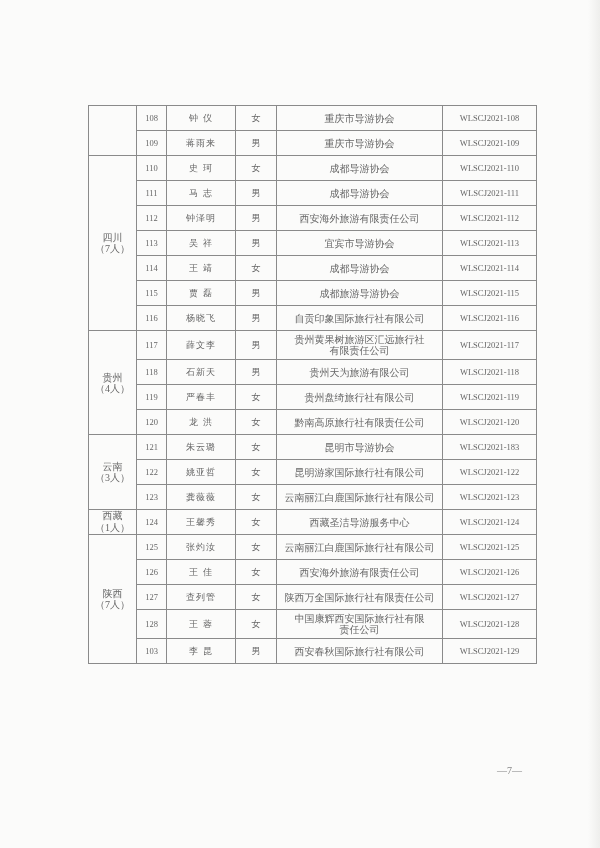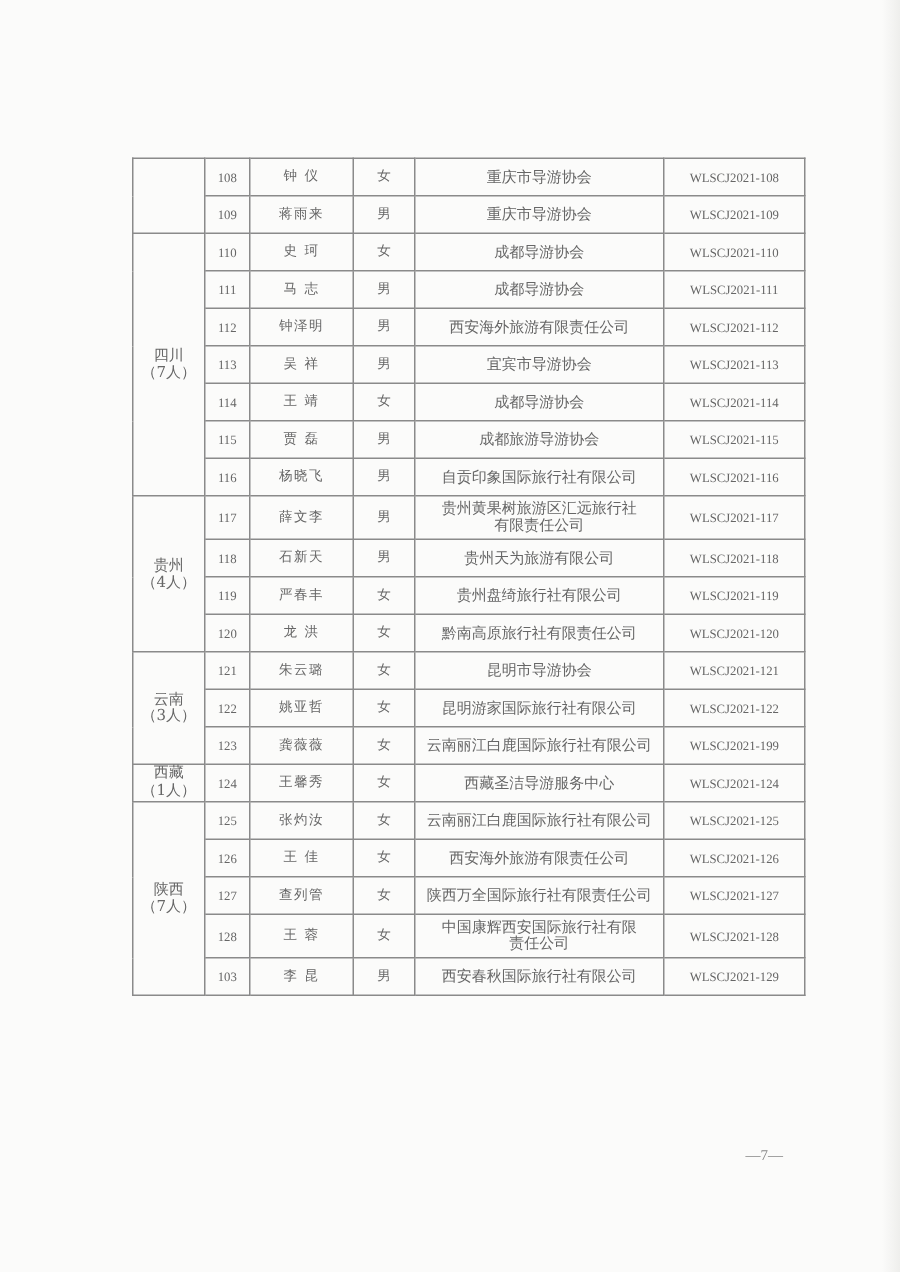--- a/index.html
+++ b/index.html
@@ -12,21 +12,21 @@
   table.roster {
     position: absolute; left: 88px; top: 105px; width: 448px;
     border-collapse: collapse; table-layout: fixed;
     font-size: 9px; color: #666;
   }
   table.roster td {
     border: 1px solid #8a8a8a; text-align: center; vertical-align: middle;
     height: 24px; padding: 0 2px; line-height: 11px; white-space: nowrap;
   }
   table.roster td.tall { height: 28px; white-space: normal; }
-  td.prov { font-size: 10px; line-height: 14px; white-space: normal; }
+  td.prov { font-size: 10px; line-height: 14px; white-space: normal; font-family: Liberation Serif, serif; }
   td.no, td.cert { font-family: Liberation Serif, serif; font-size: 8.5px; }
   td.name { letter-spacing: 1px; }
   td.org { font-size: 10px; }
   .prov-count { display: block; }
   .page-number {
     position: absolute; left: 497px; top: 765px; font-size: 10px; color: #888;
     font-family: "Liberation Serif", serif;
   }
 </style>
 </head>
@@ -152,35 +152,35 @@
 
     <tr>
       <td class="prov" rowspan="3">
         <span class="prov-count">云南</span>
         <span class="prov-count">（3人）</span>
       </td>
       <td class="no">121</td>
       <td class="name">朱云璐</td>
       <td>女</td>
       <td class="org">昆明市导游协会</td>
-      <td class="cert">WLSCJ2021-121</td>
+      <td class="cert">WLSCJ2021-183</td>
     </tr>
     <tr>
       <td class="no">122</td>
       <td class="name">姚亚哲</td>
       <td>女</td>
       <td class="org">昆明游家国际旅行社有限公司</td>
       <td class="cert">WLSCJ2021-122</td>
     </tr>
     <tr>
       <td class="no">123</td>
       <td class="name">龚薇薇</td>
       <td>女</td>
       <td class="org">云南丽江白鹿国际旅行社有限公司</td>
-      <td class="cert">WLSCJ2021-199</td>
+      <td class="cert">WLSCJ2021-123</td>
     </tr>
 
     <tr>
       <td class="prov" rowspan="1" style="line-height:12px;">
         <span class="prov-count">西藏</span>
         <span class="prov-count">（1人）</span>
       </td>
       <td class="no">124</td>
       <td class="name">王馨秀</td>
       <td>女</td>

